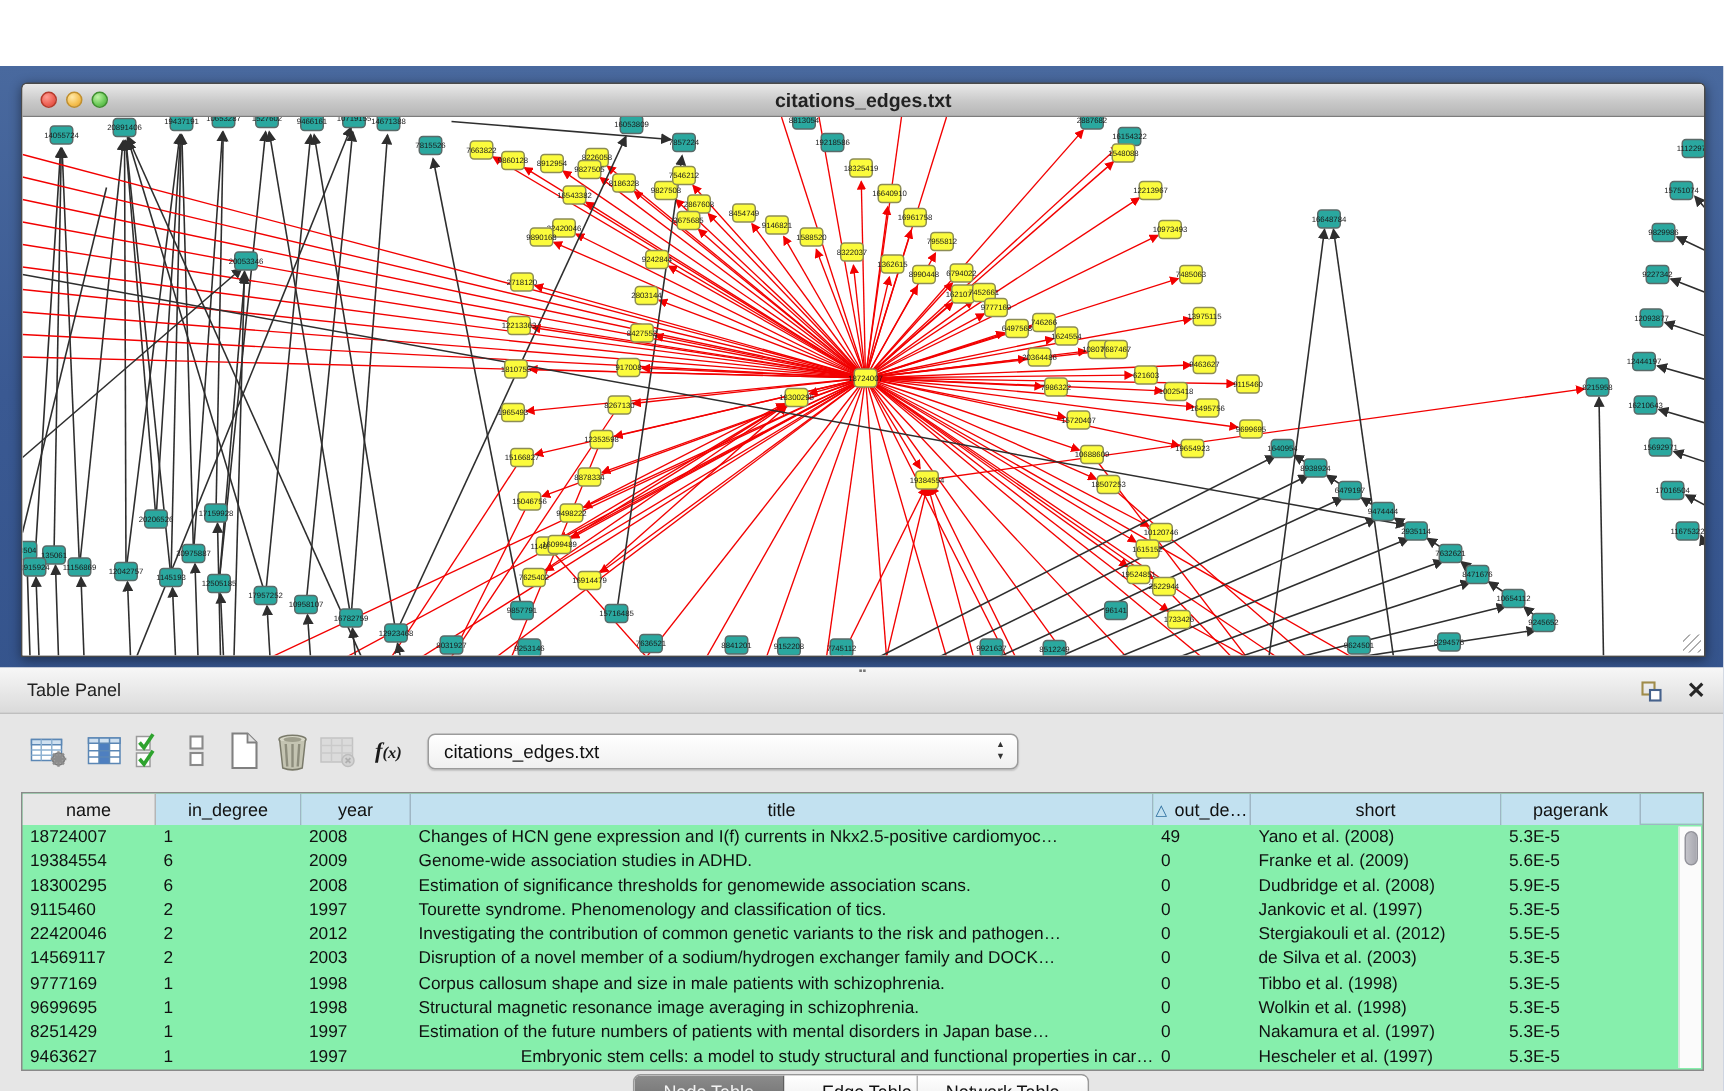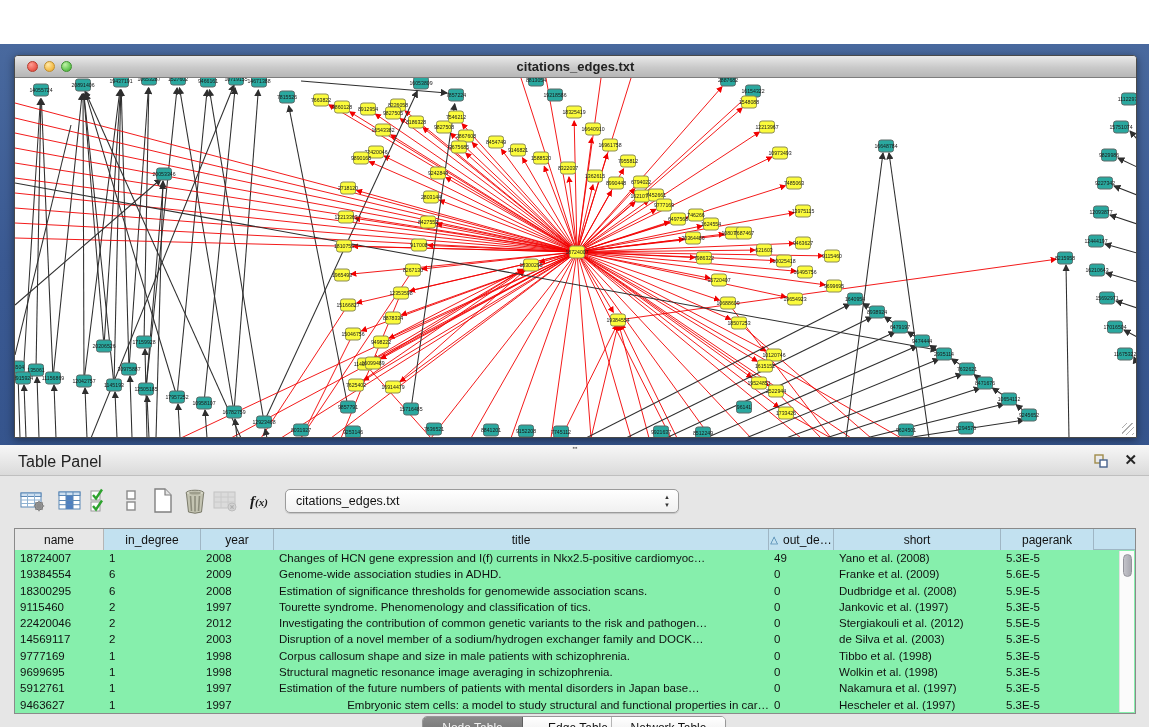--- a/index.html
+++ b/index.html
@@ -25,21 +25,21 @@
   .resize-grip { position:absolute; right:2px; bottom:2px; width:12px; height:12px;
      background:repeating-linear-gradient(135deg, transparent 0 3px, #9a9a9a 3px 4px); opacity:.8; }
 
   
   .table-panel { position:absolute; left:0; top:401px; width:1149px; height:326px; background:#e6e6e6; }
   .panel-header { position:absolute; left:0; top:0; width:100%; height:31px;
                   background:linear-gradient(180deg,#f7f7f7,#e3e3e3 70%,#dadada);
                   border-bottom:1px solid #bfbfbf; }
   .splitter-handle { position:absolute; left:568px; top:0px; width:14px; height:7px;
                      color:#777; font-size:7px; line-height:6px; text-align:center; cursor:row-resize; }
-  .panel-title { position:absolute; left:18px; top:8px; font-size:16px; color:#222; }
+  .panel-title { position:absolute; left:18px; top:8px; font-size:12px; color:#222; }
   .float-icon { position:absolute; right:40px; top:8px; width:16px; height:16px; cursor:pointer; }
   .close-icon { position:absolute; right:12px; top:6px; font-size:15px; font-weight:bold; color:#262626; cursor:pointer; }
 
   .toolbar { position:absolute; left:0; top:31px; width:100%; height:50px; }
   .tb-btn { position:absolute; top:10px; width:30px; height:30px; display:flex; align-items:center;
             justify-content:center; cursor:pointer; }
   .fx-label { font-size:15px; font-style:italic; font-family:"Liberation Serif", serif; font-weight:bold; color:#1a1a1a; }
   .fx-label small { font-size:11px; }
   .dropdown { position:absolute; left:285px; top:13px; width:394px; height:24px;
               background:linear-gradient(180deg,#ffffff,#f0f0f0); border:1px solid #9b9b9b;
@@ -1038,21 +1038,21 @@
           <div class="trow">
             <div class="td" style="width: 89px;">9699695</div>
             <div class="td" style="width: 97px;">1</div>
             <div class="td" style="width: 73px;">1998</div>
             <div class="td" style="width: 495px;">Structural magnetic resonance image averaging in schizophrenia.</div>
             <div class="td" style="width: 65px;">0</div>
             <div class="td" style="width: 167px;">Wolkin et al. (1998)</div>
             <div class="td" style="width: 93px;">5.3E-5</div>
           </div>
           <div class="trow">
-            <div class="td" style="width: 89px;">5912761</div>
+            <div class="td" style="width: 89px;">8251429</div>
             <div class="td" style="width: 97px;">1</div>
             <div class="td" style="width: 73px;">1997</div>
             <div class="td" style="width: 495px;">Estimation of the future numbers of patients with mental disorders in Japan base…</div>
             <div class="td" style="width: 65px;">0</div>
             <div class="td" style="width: 167px;">Nakamura et al. (1997)</div>
             <div class="td" style="width: 93px;">5.3E-5</div>
           </div>
           <div class="trow">
             <div class="td" style="width: 89px;">9463627</div>
             <div class="td" style="width: 97px;">1</div>

